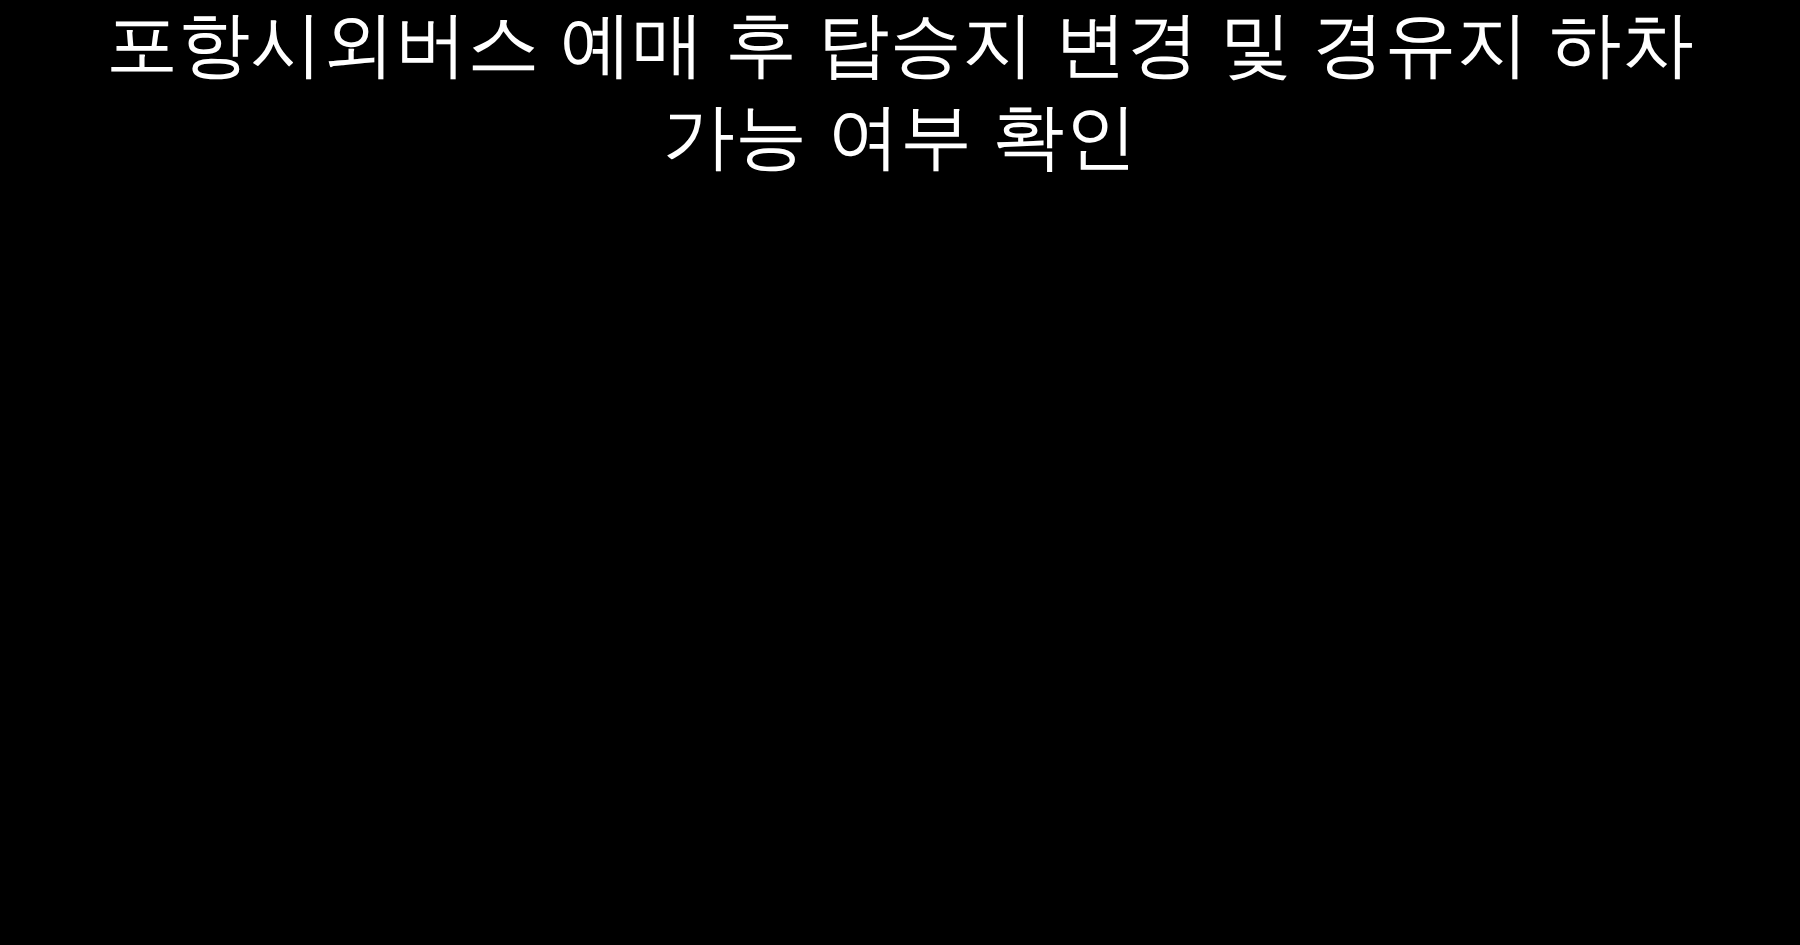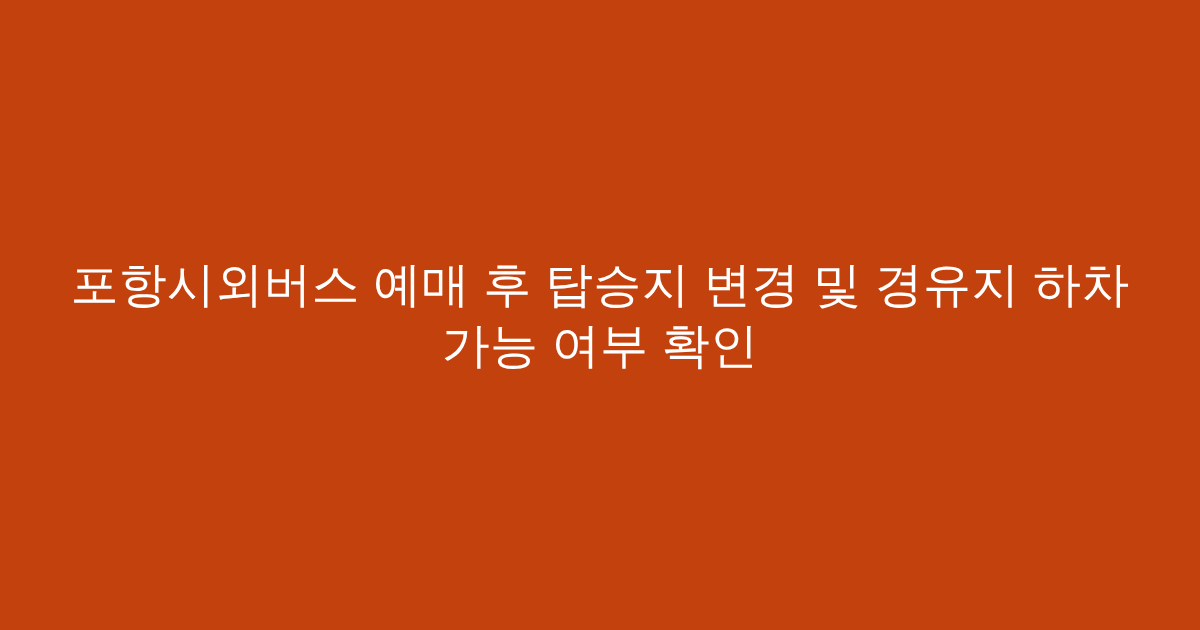--- a/index.html
+++ b/index.html
@@ -15,23 +15,23 @@
     font-family: "Liberation Sans", "DejaVu Sans", sans-serif;
   }
 
   
   .og-card {
     position: relative;
     box-sizing: border-box;
     width: 1200px;
     height: 630px;
     display: flex;
-    align-items: center;
+    align-items: flex-start;
     justify-content: center;
-    background: #c2410c;
+    background: #000000;
   }
 
   
   .headline-block {
     width: 1060px;
     margin: 0 auto;
     text-align: center;
   }
 
   .headline {

